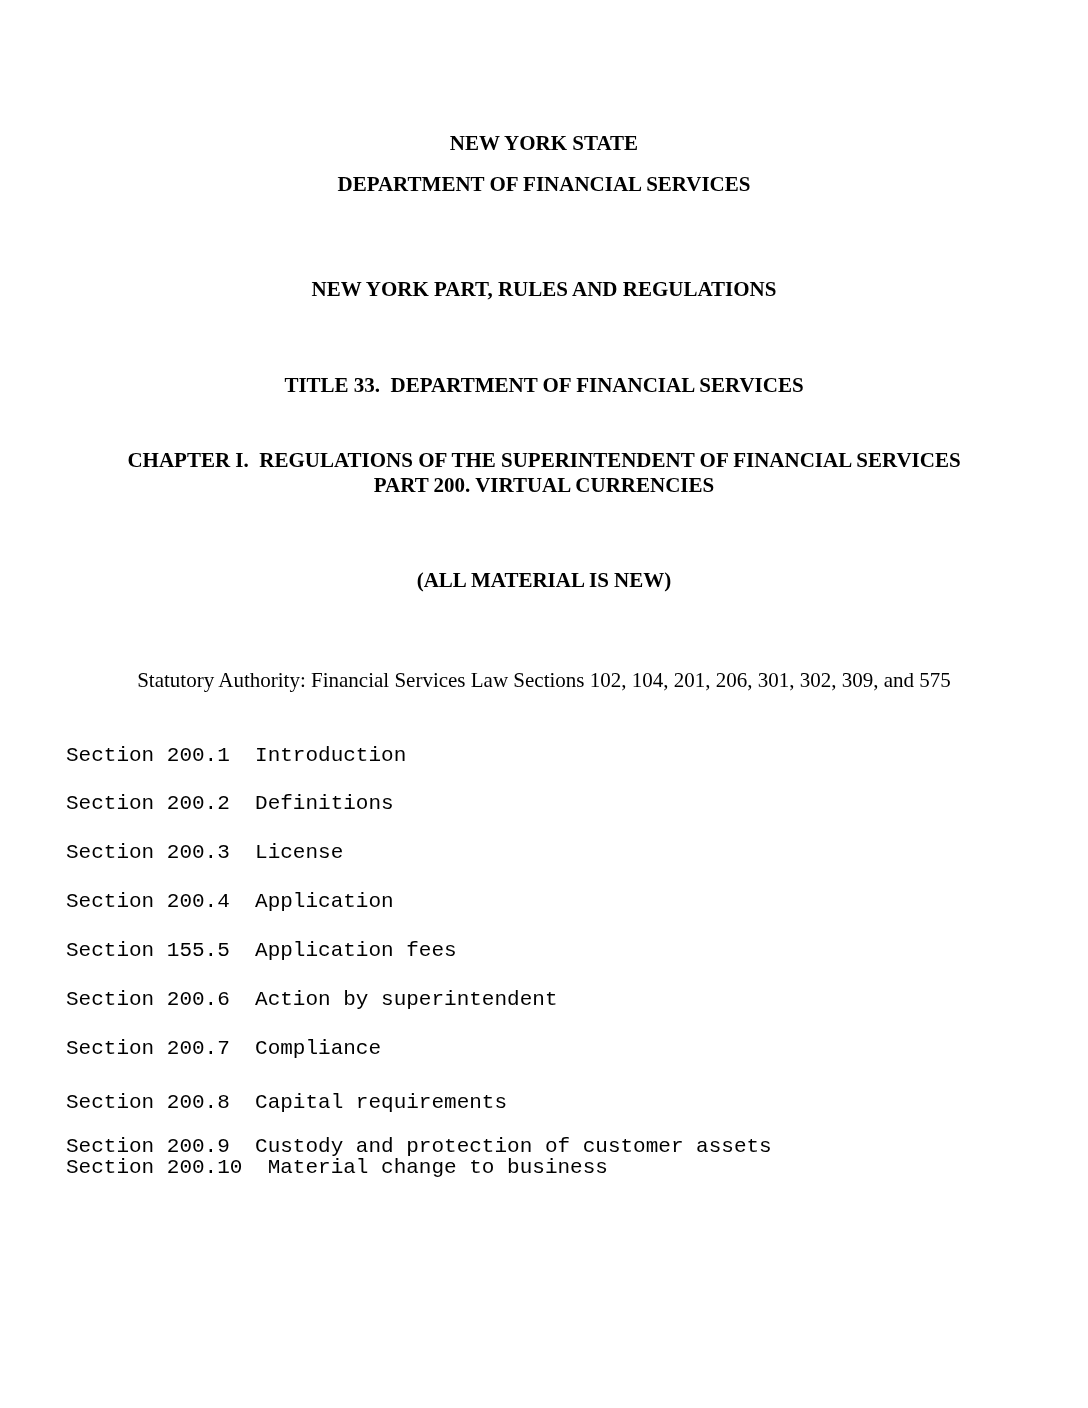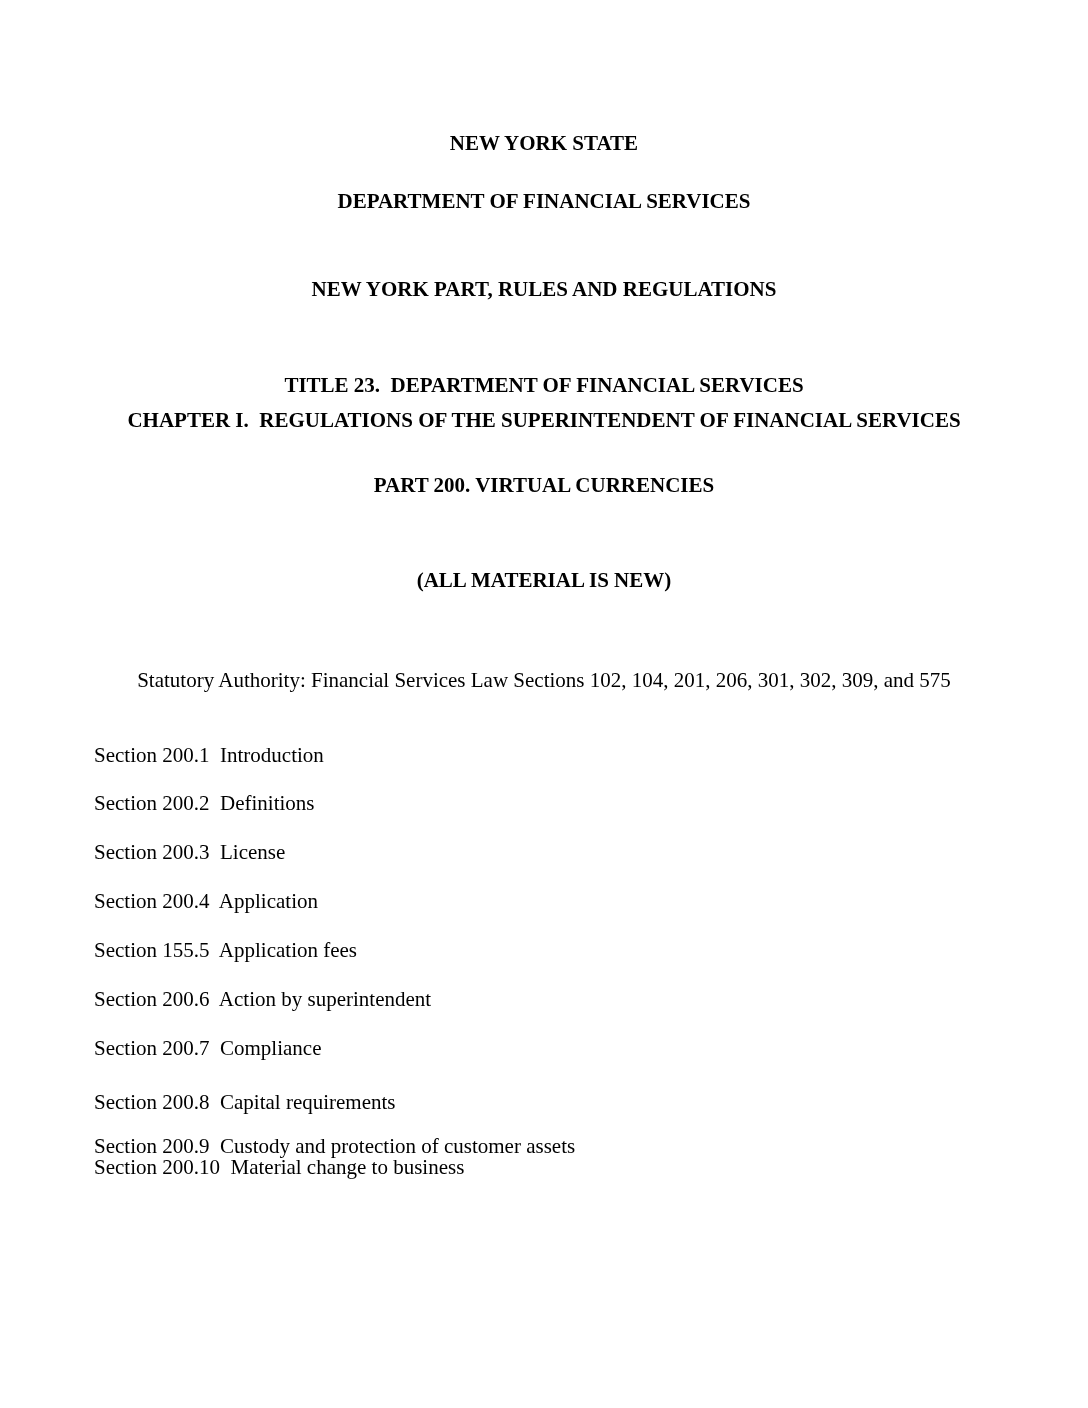--- a/index.html
+++ b/index.html
@@ -25,37 +25,38 @@
     white-space: pre;
   }
   .center {
     text-align: center;
   }
   .bold {
     font-weight: bold;
   }
   .toc-item {
     text-align: left;
-    padding-left: 94px;
+    padding-left: 66px;
+    font-family: Liberation Mono, monospace;
   }
 </style>
 </head>
 <body>
 
 <div class="page">
 
   <div class="line center bold" style="top:131px">NEW YORK STATE</div>
 
-  <div class="line center bold" style="top:189px">DEPARTMENT OF FINANCIAL SERVICES</div>
+  <div class="line center bold" style="top:172px">DEPARTMENT OF FINANCIAL SERVICES</div>
 
   <div class="line center bold" style="top:277px">NEW YORK PART, RULES AND REGULATIONS</div>
 
-  <div class="line center bold" style="top:373px">TITLE 23.  DEPARTMENT OF FINANCIAL SERVICES</div>
+  <div class="line center bold" style="top:373px">TITLE 33.  DEPARTMENT OF FINANCIAL SERVICES</div>
 
-  <div class="line center bold" style="top:408px">CHAPTER I.  REGULATIONS OF THE SUPERINTENDENT OF FINANCIAL SERVICES</div>
+  <div class="line center bold" style="top:448px">CHAPTER I.  REGULATIONS OF THE SUPERINTENDENT OF FINANCIAL SERVICES</div>
 
   <div class="line center bold" style="top:473px">PART 200. VIRTUAL CURRENCIES</div>
 
   <div class="line center bold" style="top:568px">(ALL MATERIAL IS NEW)</div>
 
   <div class="line center" style="top:668px">Statutory Authority: Financial Services Law Sections 102, 104, 201, 206, 301, 302, 309, and 575</div>
 
   <div class="line toc-item" style="top:743px">Section 200.1  Introduction</div>
 
   <div class="line toc-item" style="top:791px">Section 200.2  Definitions</div>

